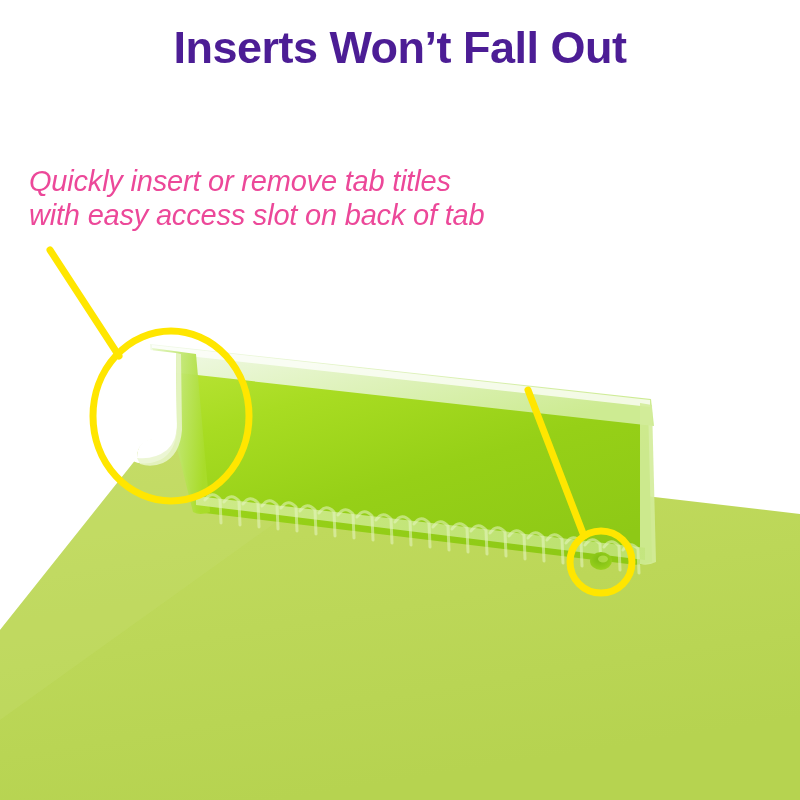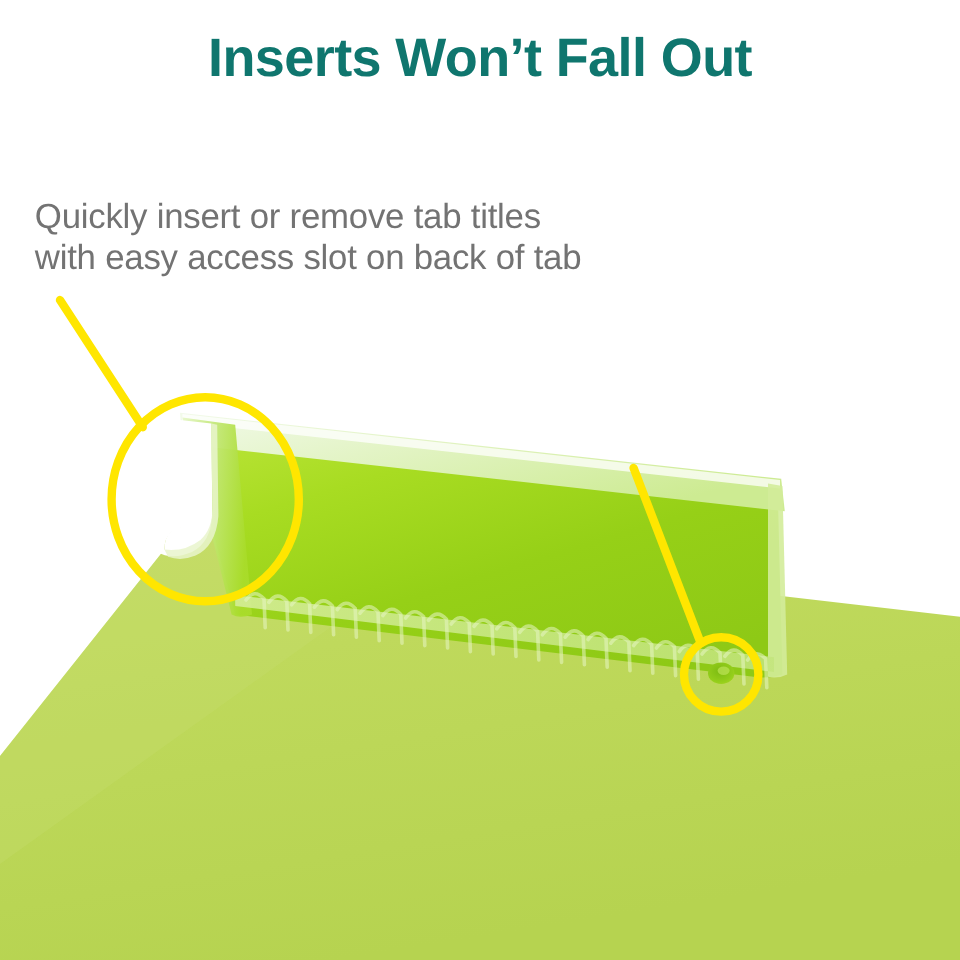--- a/index.html
+++ b/index.html
@@ -21,32 +21,33 @@
     position: absolute;
     left: 0;
     top: 22px;
     width: 800px;
     text-align: center;
     font-family: "Liberation Sans", sans-serif;
     font-weight: bold;
     font-size: 45px;
     line-height: 52px;
     letter-spacing: -0.5px;
-    color: #0f766e;
+    color: #4c1d95;
     white-space: nowrap;
   }
 
   
   .callout-text {
     position: absolute;
     font-family: "Liberation Sans", sans-serif;
+    font-style: italic;
     font-weight: normal;
     font-size: 29px;
     line-height: 34px;
-    color: #737373;
+    color: #ec4899;
     white-space: pre-line;
     letter-spacing: -0.2px;
   }
   #callout-left-text  { left: 29px;  top: 164px; }
   #callout-right-text { left: 391px; top: 303px; }
 
   
   #product {
     position: absolute;
     left: 0;

